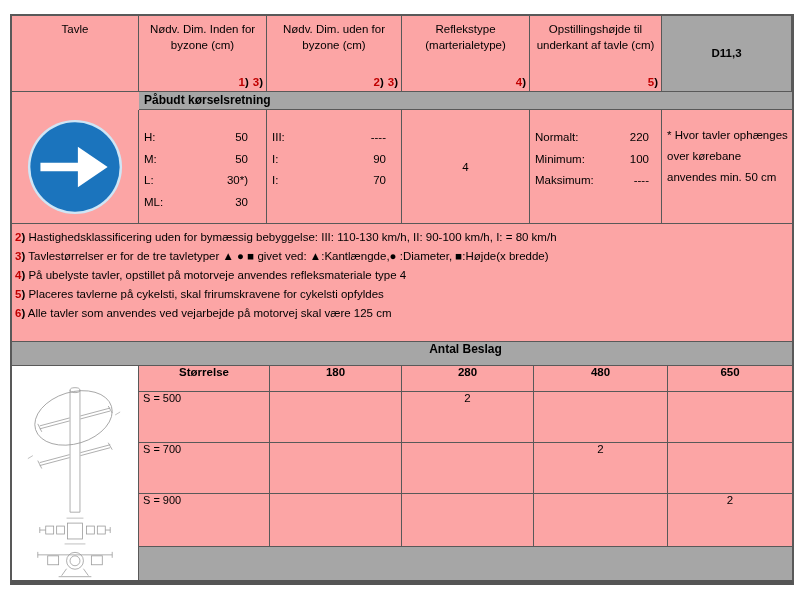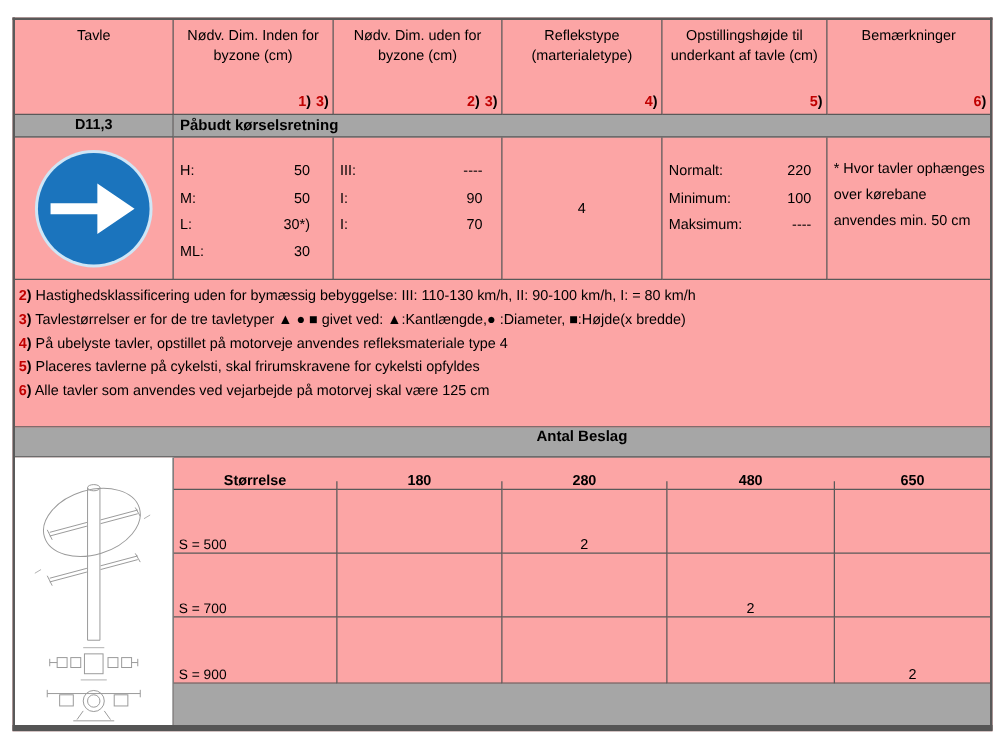--- a/index.html
+++ b/index.html
@@ -70,26 +70,26 @@
   .a-title{
     grid-column:1/7;background:var(--band);border-bottom:1px solid var(--bd);
     display:flex;justify-content:center;
     padding-left:127px;font-weight:bold;font-size:12px;
   }
   .a-draw{
     grid-column:1;grid-row:2/7;border-right:1px solid var(--bd);background:#fff;
   }
   .a-h{
     border-right:1px solid var(--bd);border-bottom:1px solid var(--bd);
-    display:flex;align-items:flex-end;justify-content:center;
-    font-weight:bold;font-size:11.5px;margin-top:19px;
+    display:flex;align-items:flex-start;justify-content:center;
+    font-weight:bold;font-size:11.5px;
   }
   .a-c{
     border-right:1px solid var(--bd);border-bottom:1px solid var(--bd);
-    display:flex;align-items:flex-end;font-size:11px;
+    display:flex;align-items:flex-start;font-size:11px;
   }
   .a-label{padding-left:4px;}
   .a-val{justify-content:center;font-size:11.5px;}
   .a-bottom{grid-column:2/7;background:var(--band);}
 </style>
 </head>
 <body>
 
 <div class="doc">
 
@@ -106,24 +106,20 @@
       <span>Nødv. Dim. uden for byzone (cm)</span>
       <span class="notes"><span class="note"><span class="nd">2</span><span class="np">)</span></span><span class="note"><span class="nd">3</span><span class="np">)</span></span></span>
     </div>
     <div class="hc">
       <span>Reflekstype (marterialetype)</span>
       <span class="notes"><span class="note"><span class="nd">4</span><span class="np">)</span></span></span>
     </div>
     <div class="hc">
       <span>Opstillingshøjde til underkant af tavle (cm)</span>
       <span class="notes"><span class="note"><span class="nd">5</span><span class="np">)</span></span></span>
-    </div>
-    <div class="hc no-r">
-      <span>Bemærkninger</span>
-      <span class="notes"><span class="note"><span class="nd">6</span><span class="np">)</span></span></span>
     </div>
 
     <div class="band band-code">
       <span>D11,3</span>
     </div>
     <div class="band band-title">
       <span>Påbudt kørselsretning</span>
     </div>
 
     <div class="sc sign-cell">

